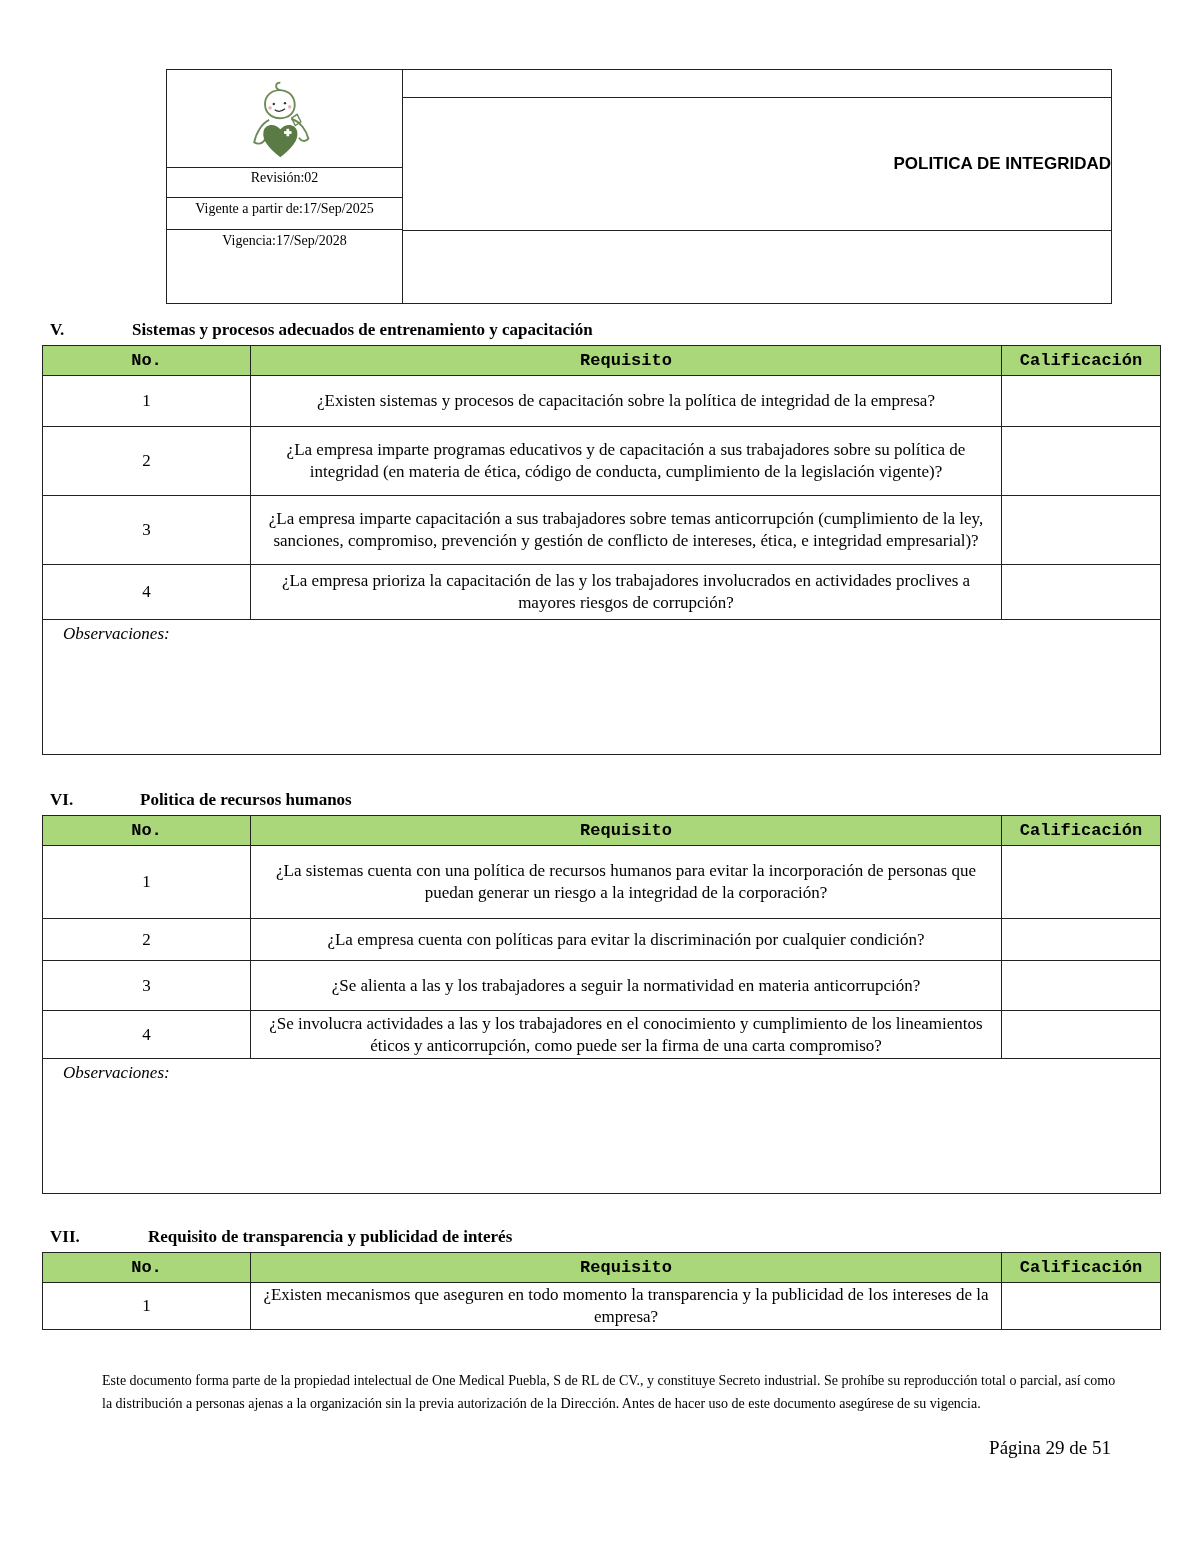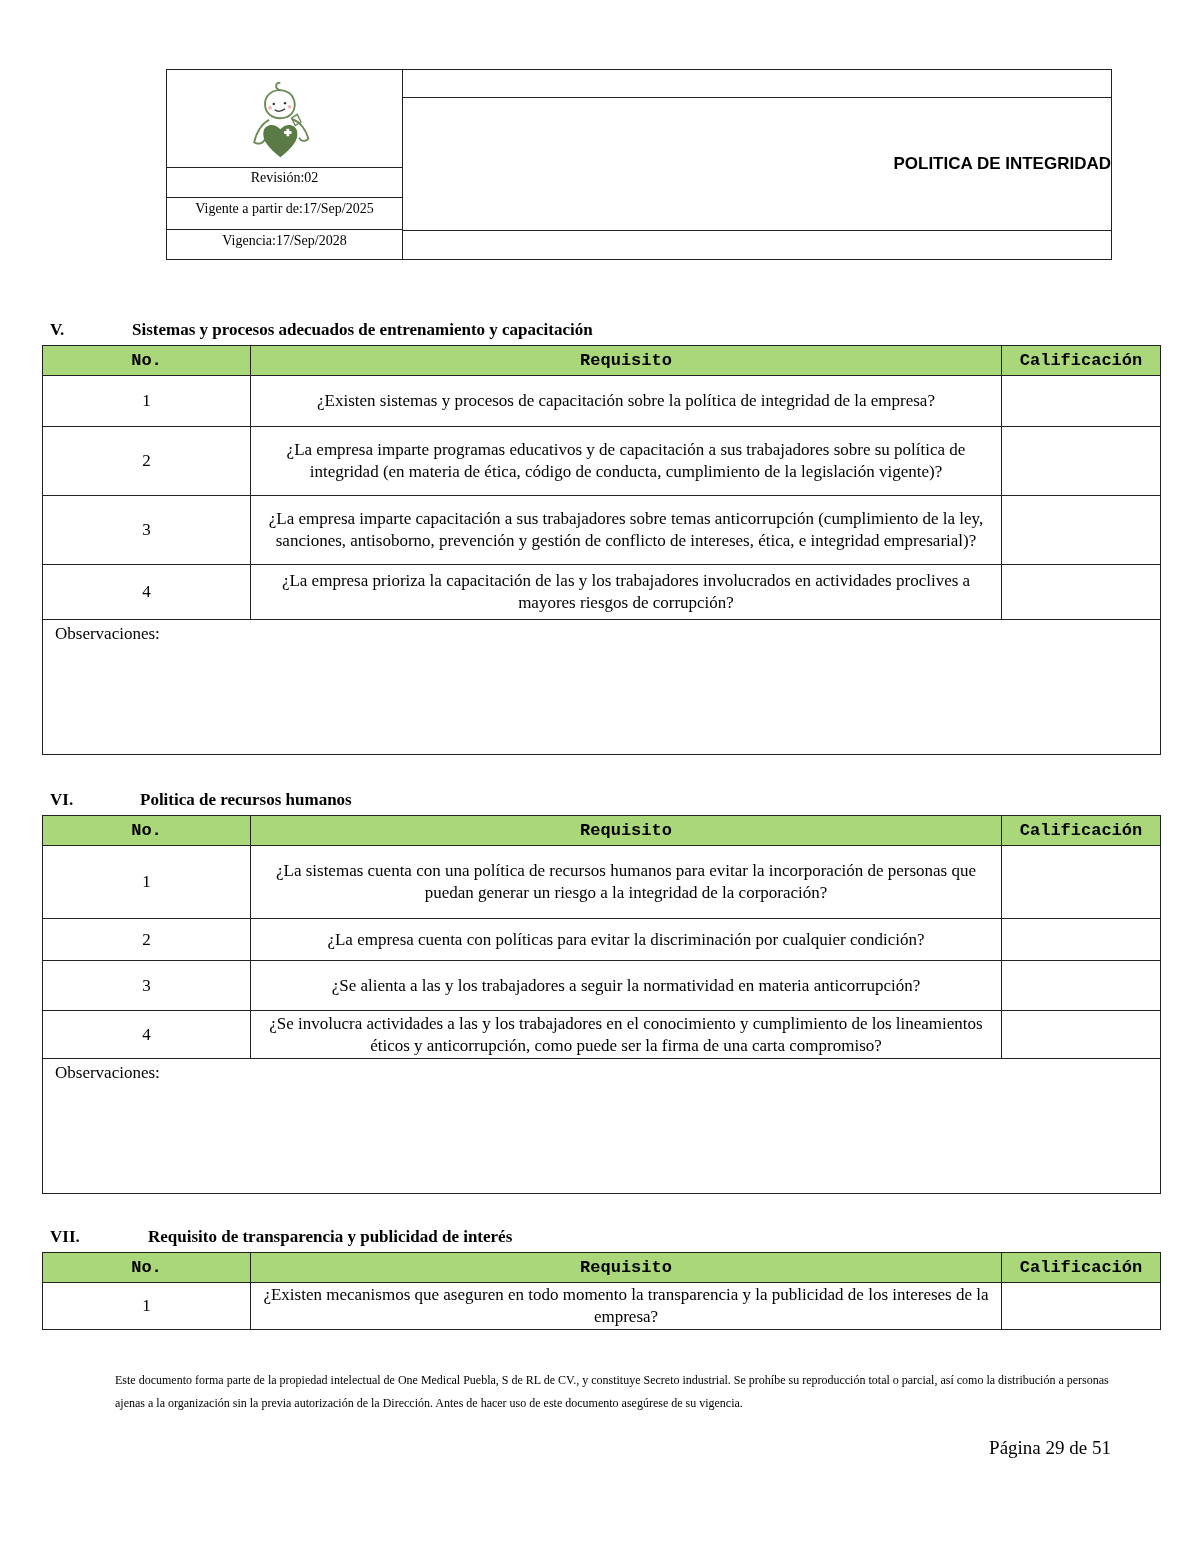--- a/index.html
+++ b/index.html
@@ -1,19 +1,19 @@
 <!DOCTYPE html>
 <html><head>
 <meta charset="utf-8">
 <style>
   html, body { margin: 0; padding: 0; background: #ffffff; }
   body { width: 1200px; height: 1552px; position: relative; font-family: "Liberation Serif", serif; color: #000; overflow: hidden; }
 
   
-  .hdr { position: absolute; left: 166px; top: 69px; width: 946px; height: 191px; border: 1.5px solid #222; box-sizing: border-box; }
+  .hdr { position: absolute; left: 166px; top: 69px; width: 946px; height: 235px; border: 1.5px solid #222; box-sizing: border-box; }
   .hdr-left { position: absolute; left: 0; top: 0; width: 236px; height: 100%; border-right: 1.5px solid #222; box-sizing: border-box; }
   .logo-cell { position: absolute; left: 0; top: 0; width: 100%; height: 98px; border-bottom: 1.5px solid #222; box-sizing: border-box; display: flex; align-items: center; justify-content: center; }
   .logo-cell svg { width: 84px; height: 84px; }
   .hdr-row { position: absolute; left: 0; width: 100%; box-sizing: border-box; font-size: 14px; text-align: center; }
   .hdr-row.r1 { top: 98px; height: 30px; border-bottom: 1.5px solid #222; padding-top: 2px; }
   .hdr-row.r2 { top: 128px; height: 32px; border-bottom: 1.5px solid #222; padding-top: 3px; }
   .hdr-row.r3 { top: 160px; height: 29px; padding-top: 3px; }
   .hdr-right { position: absolute; left: 236px; top: 0; right: 0; height: 100%; }
   .hdr-right .top-strip { position: absolute; left: 0; right: 0; top: 0; height: 27px; border-bottom: 1.5px solid #222; }
   .hdr-right .title-cell { position: absolute; left: 0; right: 0; top: 27px; height: 133px; border-bottom: 1.5px solid #222; display: flex; align-items: center; justify-content: flex-end; }
@@ -23,24 +23,24 @@
   
   .section-heading { position: absolute; left: 50px; font-weight: bold; font-size: 17px; white-space: nowrap; }
   .section-heading .num { display: inline-block; }
   .section-heading .title { position: absolute; white-space: nowrap; }
 
   table.req { position: absolute; left: 42px; width: 1119px; border-collapse: collapse; table-layout: fixed; font-size: 17px; }
   table.req th, table.req td { border: 1.5px solid #222; padding: 0 6px; text-align: center; vertical-align: middle; line-height: 22px; }
   table.req th { background: #a9d77a; font-weight: bold; height: 29px; font-family: Liberation Mono, monospace; }
   table.req col.c1 { width: 208px; }
   table.req col.c3 { width: 159px; }
-  table.req td.obs { text-align: left; vertical-align: top; padding: 3px 12px; }
+  table.req td.obs { text-align: left; vertical-align: top; padding: 3px 20px; font-style: italic; }
 
   
-  .footer-note { position: absolute; left: 115px; top: 1369px; width: 1020px; font-size: 12px; line-height: 23px; font-family: Liberation Serif, serif; }
+  .footer-note { position: absolute; left: 102px; top: 1369px; width: 1020px; font-size: 14px; line-height: 23px; font-family: Liberation Serif, serif; }
   .page-num { position: absolute; right: 89px; top: 1437px; font-size: 19px; }
 </style>
 </head>
 <body>
 
 <div class="hdr">
   <div class="hdr-left">
     <div class="logo-cell">
       <svg viewBox="0 0 90 90">
 
@@ -100,21 +100,21 @@
       <td>¿Existen sistemas y procesos de capacitación sobre la política de integridad de la empresa?</td>
       <td></td>
     </tr>
     <tr style="height:69px;">
       <td>2</td>
       <td>¿La empresa imparte programas educativos y de capacitación a sus trabajadores sobre su política de integridad (en materia de ética, código de conducta, cumplimiento de la legislación vigente)?</td>
       <td></td>
     </tr>
     <tr style="height:69px;">
       <td>3</td>
-      <td>¿La empresa imparte capacitación a sus trabajadores sobre temas anticorrupción (cumplimiento de la ley, sanciones, antisoborno, prevención y gestión de conflicto de intereses, ética, e integridad empresarial)?</td>
+      <td>¿La empresa imparte capacitación a sus trabajadores sobre temas anticorrupción (cumplimiento de la ley, sanciones, compromiso, prevención y gestión de conflicto de intereses, ética, e integridad empresarial)?</td>
       <td></td>
     </tr>
     <tr style="height:55px;">
       <td>4</td>
       <td>¿La empresa prioriza la capacitación de las y los trabajadores involucrados en actividades proclives a mayores riesgos de corrupción?</td>
       <td></td>
     </tr>
     <tr style="height:135px;">
       <td class="obs" colspan="3">
         <span>Observaciones:</span>

